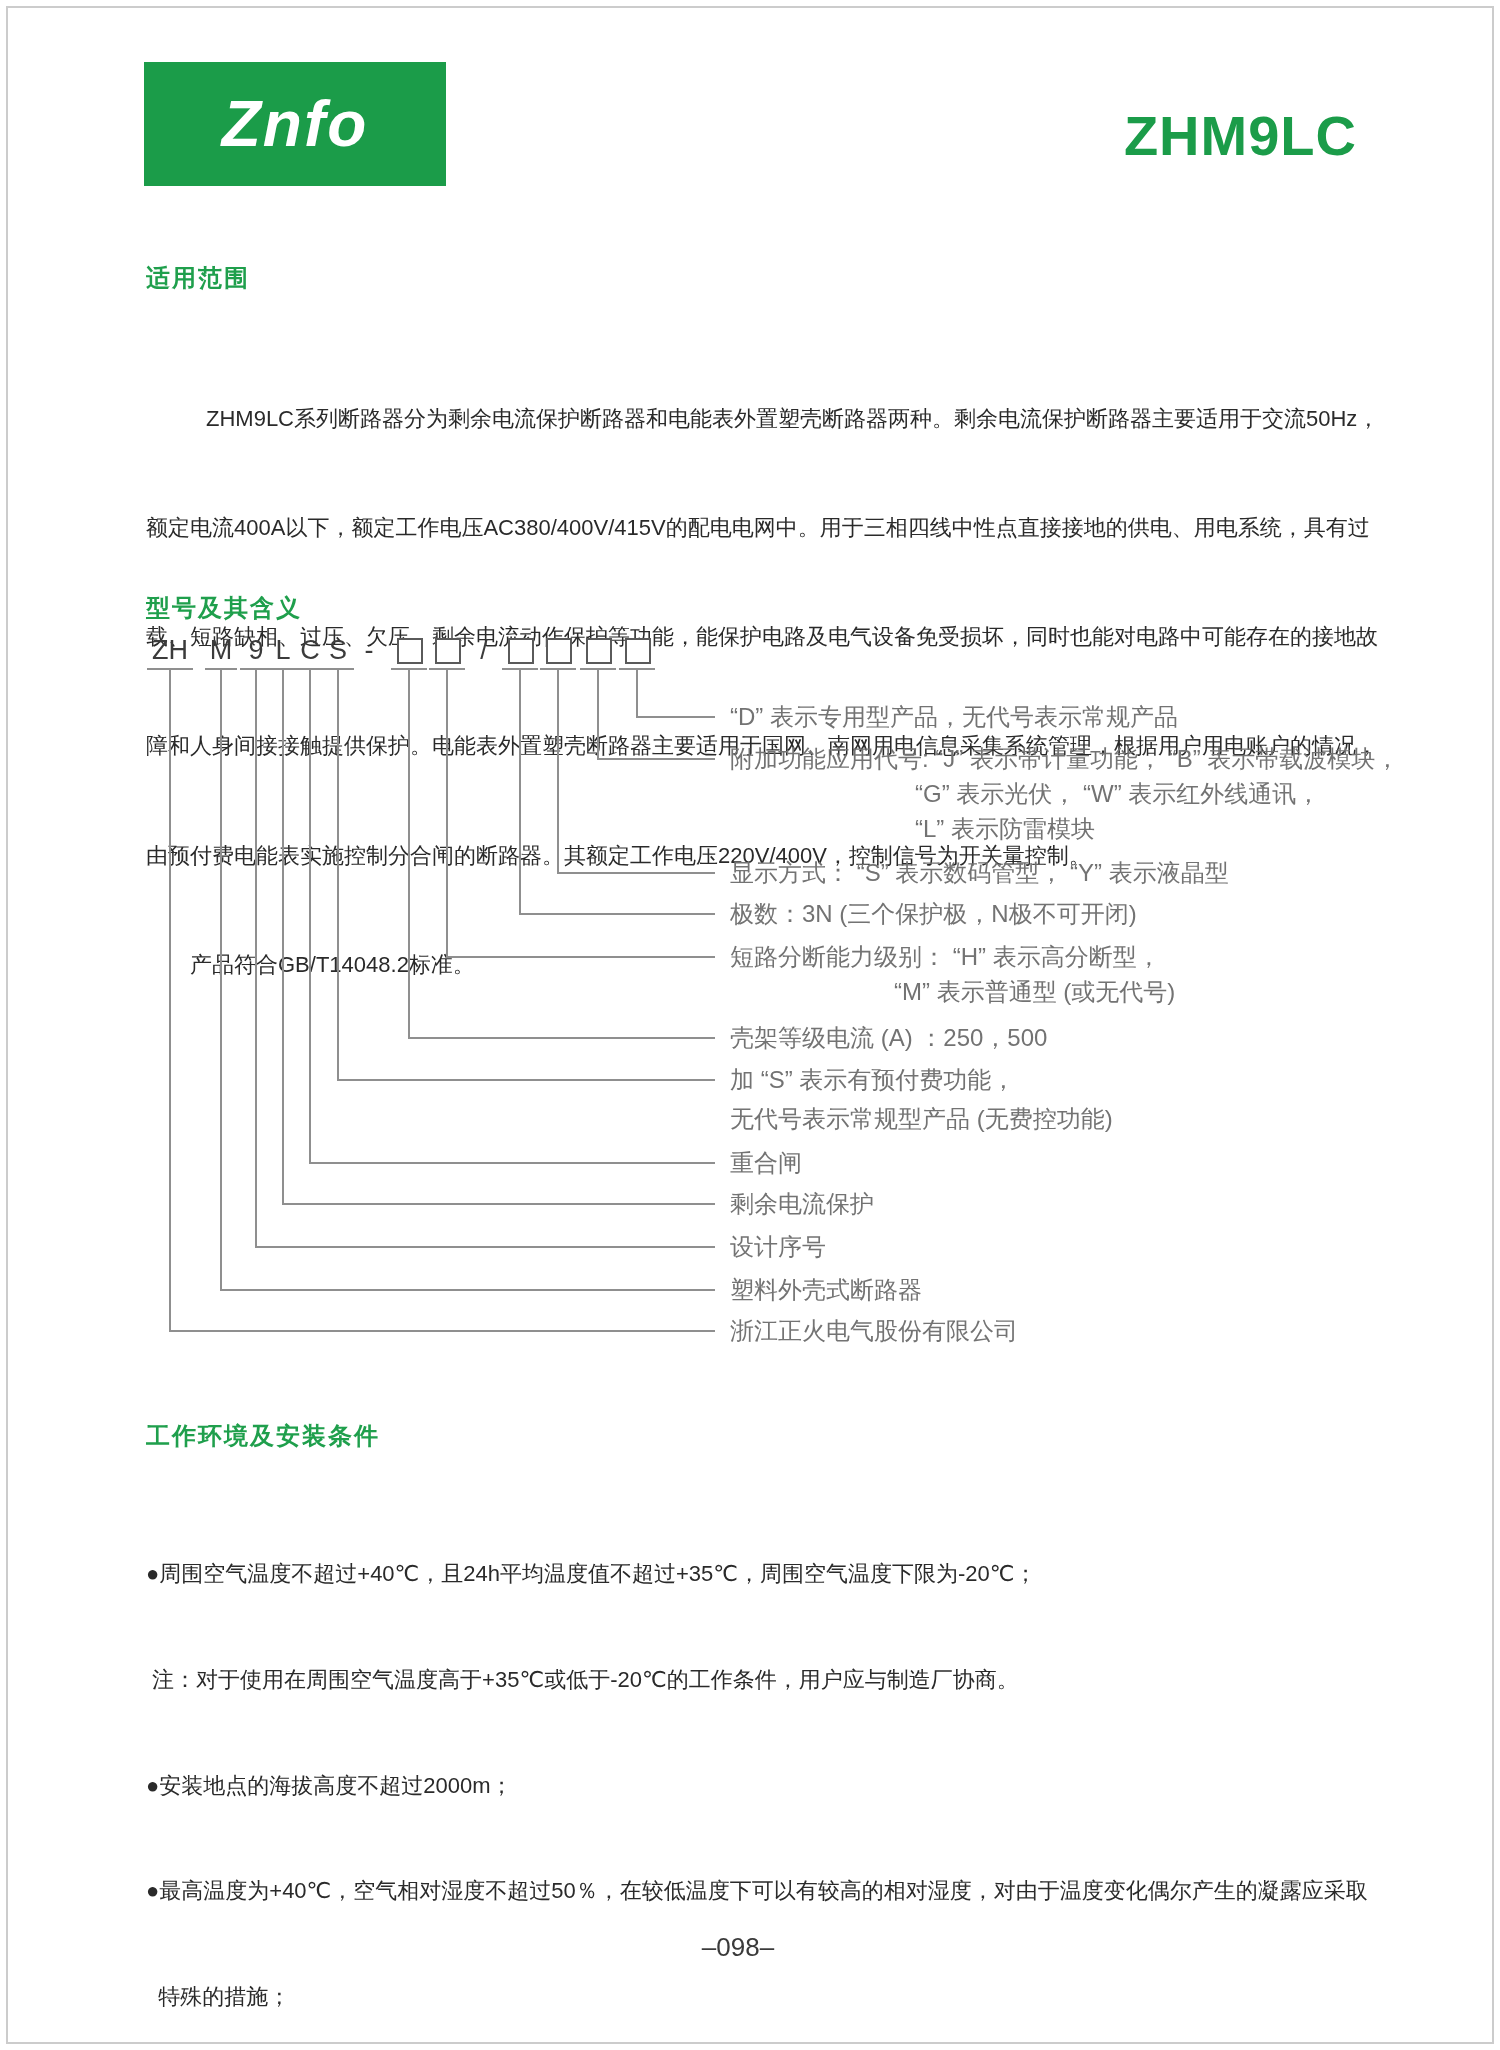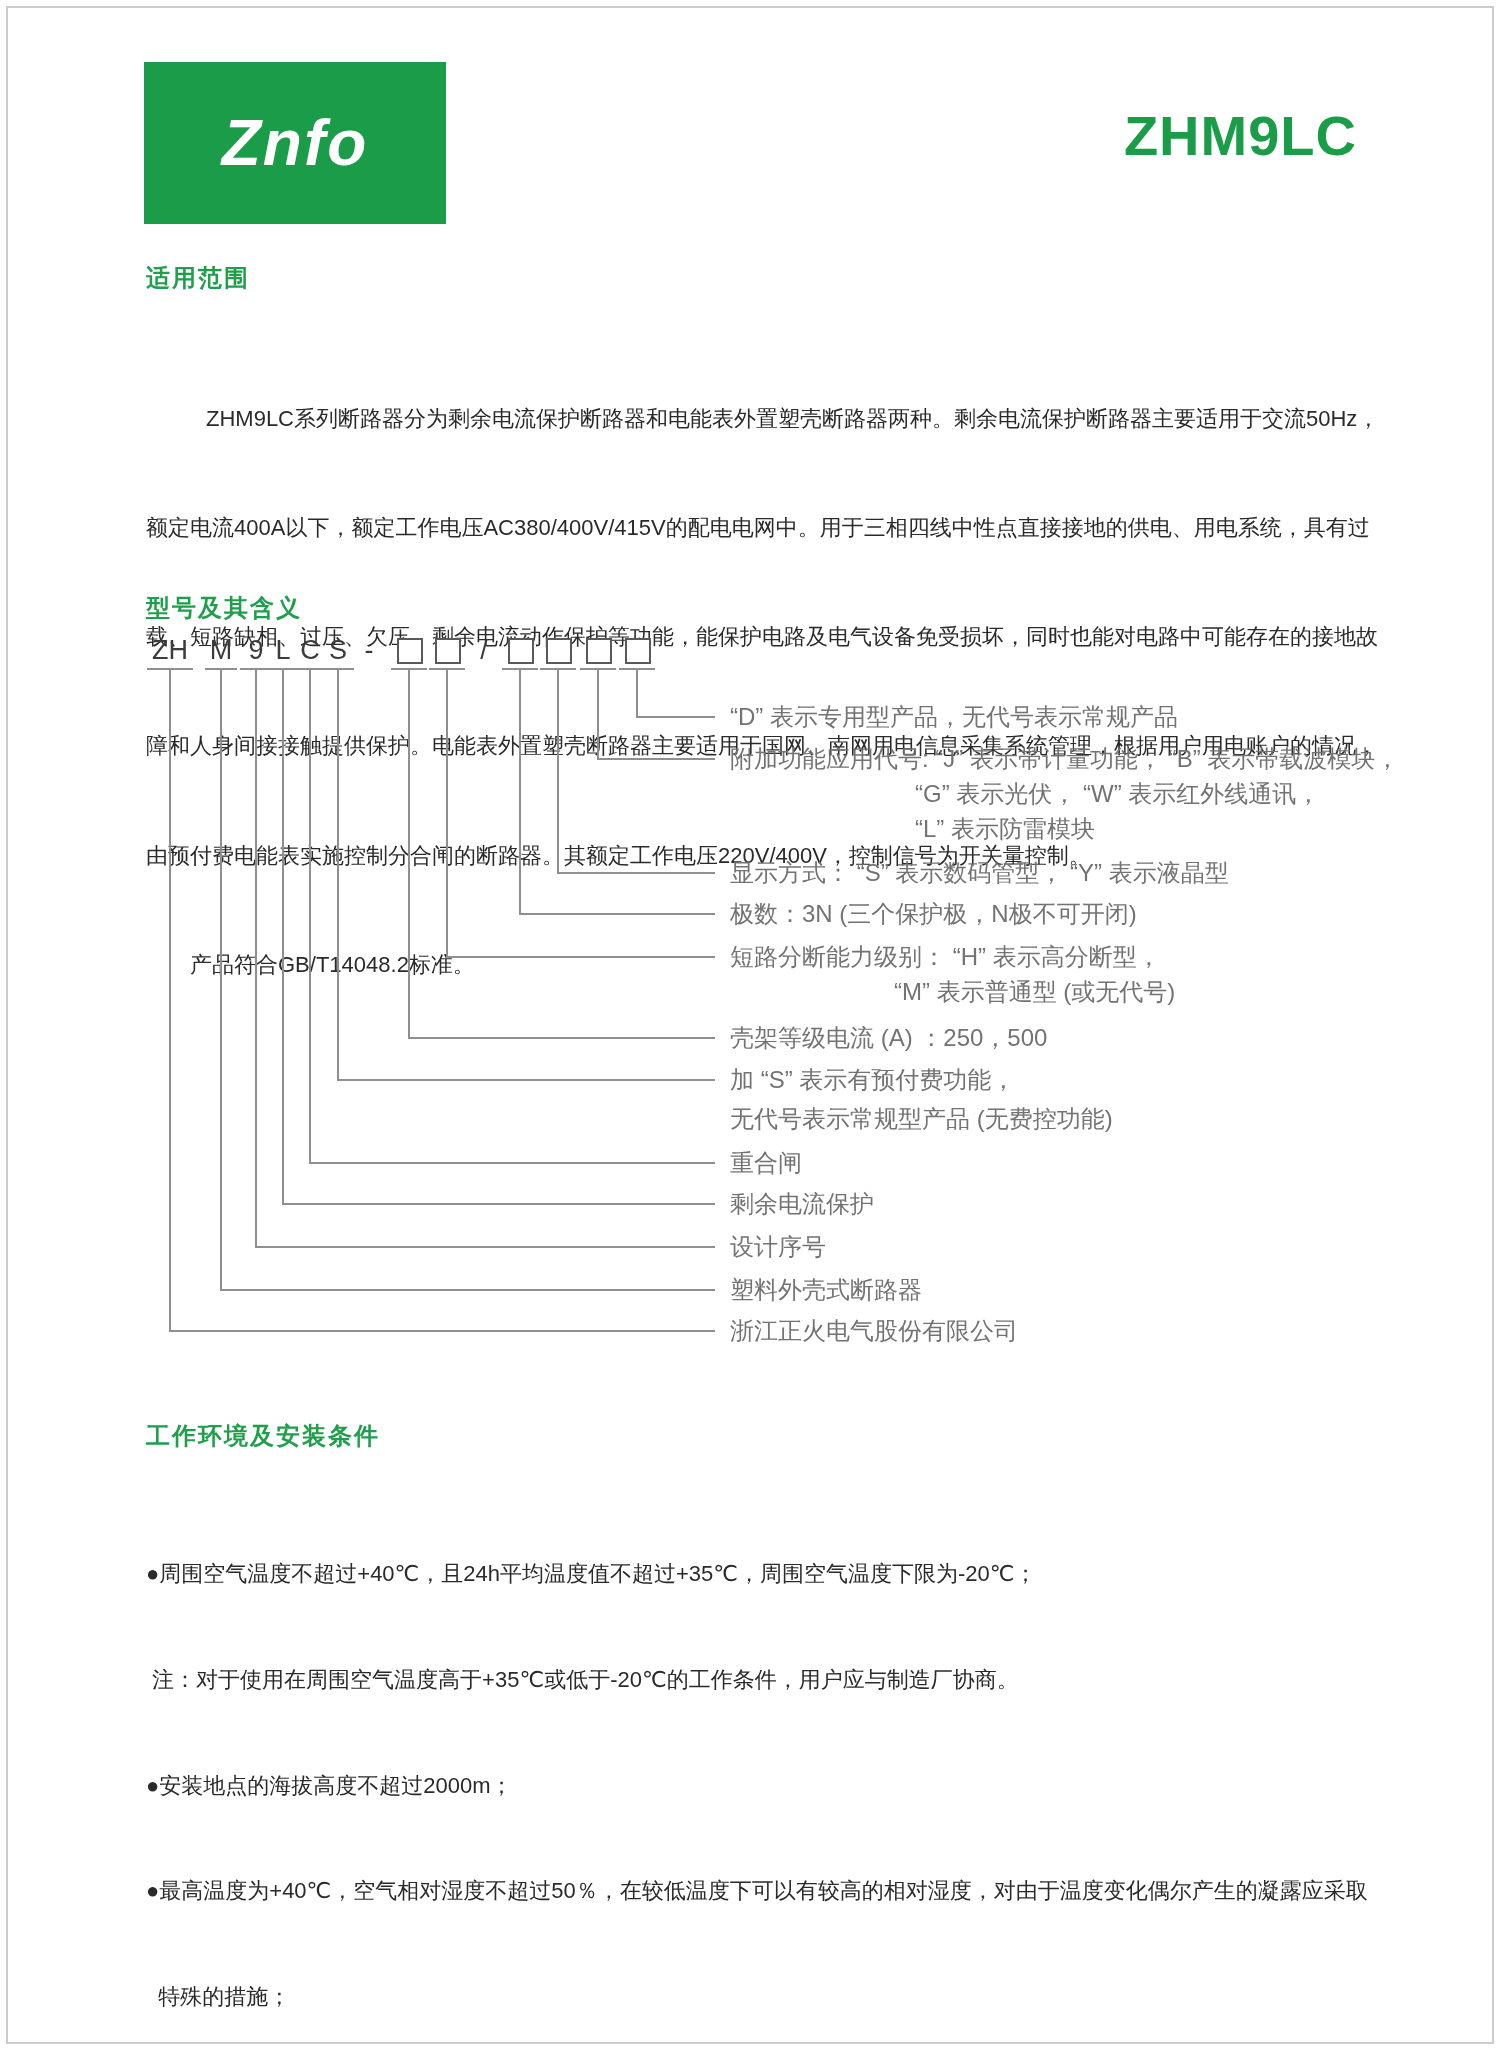--- a/index.html
+++ b/index.html
@@ -5,21 +5,21 @@
   html,body { margin:0; padding:0; background:#ffffff; }
   .page {
     position:relative; width:1500px; height:2050px; background:#ffffff;
     font-family:"Liberation Sans","DejaVu Sans",sans-serif; color:#2a2a2a;
     overflow:hidden;
   }
   .frame { position:absolute; left:6px; top:6px; right:6px; bottom:6px;
            border:2px solid #cccccc; pointer-events:none; }
 
   
-  .logo { position:absolute; left:144px; top:62px; width:302px; height:162px;
+  .logo { position:absolute; left:144px; top:62px; width:302px; height:124px;
           background:#1b9c49; display:flex; align-items:center; justify-content:center; }
   .logo-text { color:#ffffff; font-size:64px; font-weight:bold; font-style:italic; letter-spacing:2px; }
   .product-code { position:absolute; right:143px; top:108px; width:700px; text-align:right;
           font-size:56px; line-height:1; font-weight:800; color:#1b9c49; letter-spacing:1px; }
   .subtitle { position:absolute; right:143px; top:176px; width:900px; text-align:right;
           font-size:31px; line-height:1.1; font-weight:700; color:#1f1f1f; }
 
   
   .sec-title { position:absolute; left:146px; font-size:24px; font-weight:700;
           color:#1f9f4c; letter-spacing:2px; }
@@ -152,13 +152,14 @@
     <div>●安装地点的海拔高度不超过2000m；</div>
     <div>●最高温度为+40℃，空气相对湿度不超过50％，在较低温度下可以有较高的相对湿度，对由于温度变化偶尔产生的凝露应采取</div>
     <div>  特殊的措施；</div>
     
     
     
     
     
   </div>
 
+  <div class="footer">–098–</div>
 </div>
 
 </body></html>

